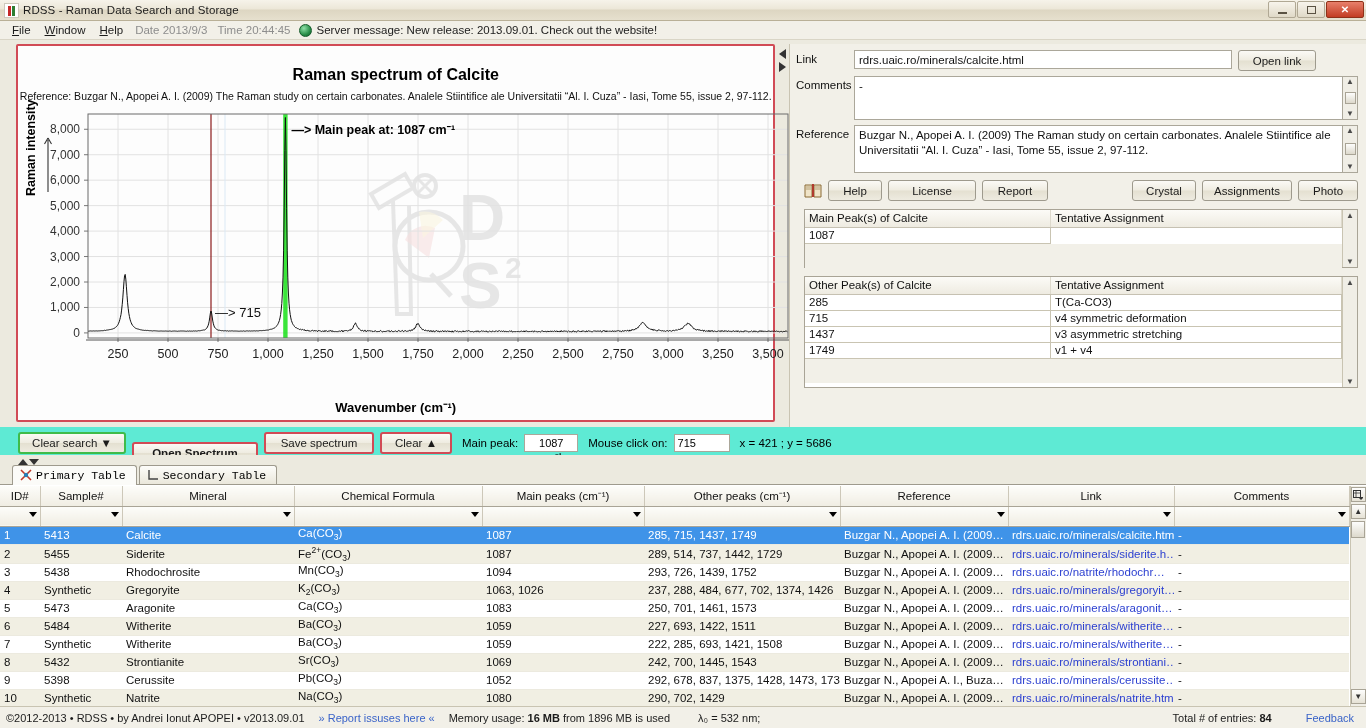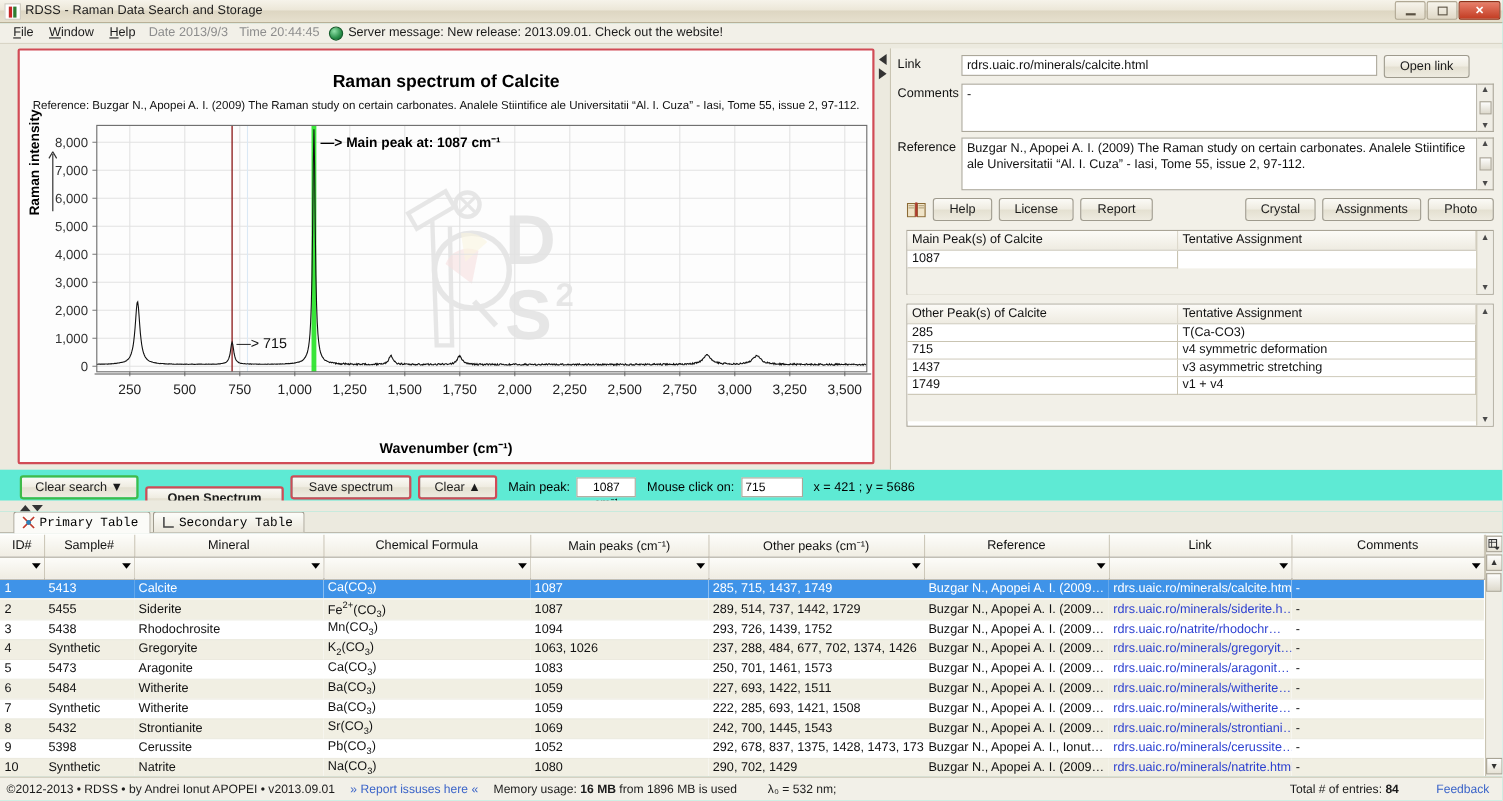--- a/index.html
+++ b/index.html
@@ -602,21 +602,21 @@
       <div class="btnrow">
         <span class="book-icon">
           <svg width="18" height="15" viewBox="0 0 18 15">
             <path d="M1 2 h7 v12 h-7 z" fill="#f0e4c8" stroke="#8a6a34"></path>
             <path d="M10 2 h7 v12 h-7 z" fill="#f0e4c8" stroke="#8a6a34"></path>
             <rect x="8" y="1" width="2" height="13" fill="#b03a2e"></rect>
             <path d="M2 4 h5 M2 6 h5 M11 4 h5 M11 6 h5" stroke="#9b8558" stroke-width="0.7"></path>
           </svg>
         </span>
         <button class="btn" style="width:54px">Help</button>
-        <button class="btn" style="width:68px">License</button>
+        <button class="btn" style="width:88px">License</button>
         <button class="btn" style="width:66px">Report</button>
         <span style="width:72px"></span>
         <button class="btn" style="width:64px">Crystal</button>
         <button class="btn" style="width:90px">Assignments</button>
         <button class="btn" style="width:60px">Photo</button>
       </div>
 
       <div class="grid-box" style="height:59px">
         <div class="grid-main">
           <div class="grid-head">
@@ -850,21 +850,21 @@
             <td><span class="lnk">rdrs.uaic.ro/minerals/strontiani…</span></td>
             <td>-</td>
           </tr>
           <tr>
             <td>9</td>
             <td>5398</td>
             <td>Cerussite</td>
             <td>Pb(CO<span class="sub">3</span>)</td>
             <td>1052</td>
             <td>292, 678, 837, 1375, 1428, 1473, 1738</td>
-            <td>Buzgar N., Apopei A. I., Ionut…</td>
+            <td>Buzgar N., Apopei A. I., Buza…</td>
             <td><span class="lnk">rdrs.uaic.ro/minerals/cerussite…</span></td>
             <td>-</td>
           </tr>
           <tr class="alt">
             <td>10</td>
             <td>Synthetic</td>
             <td>Natrite</td>
             <td>Na(CO<span class="sub">3</span>)</td>
             <td>1080</td>
             <td>290, 702, 1429</td>

